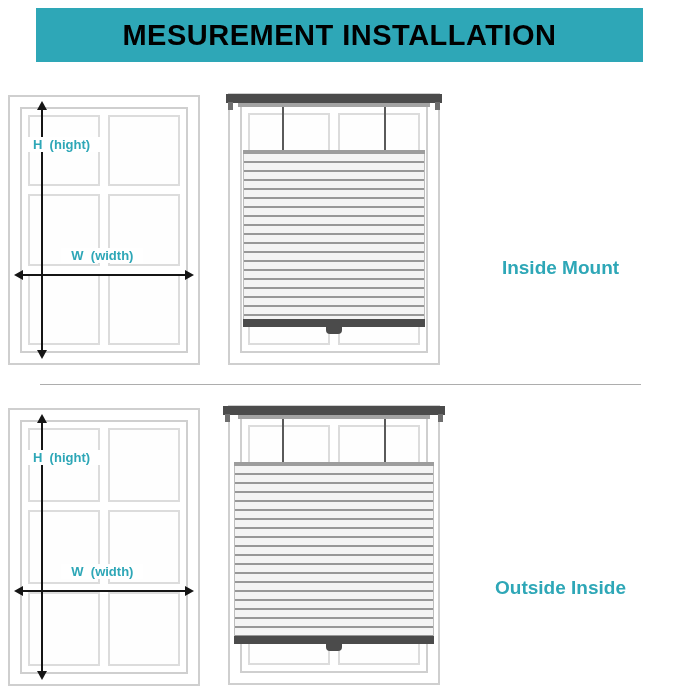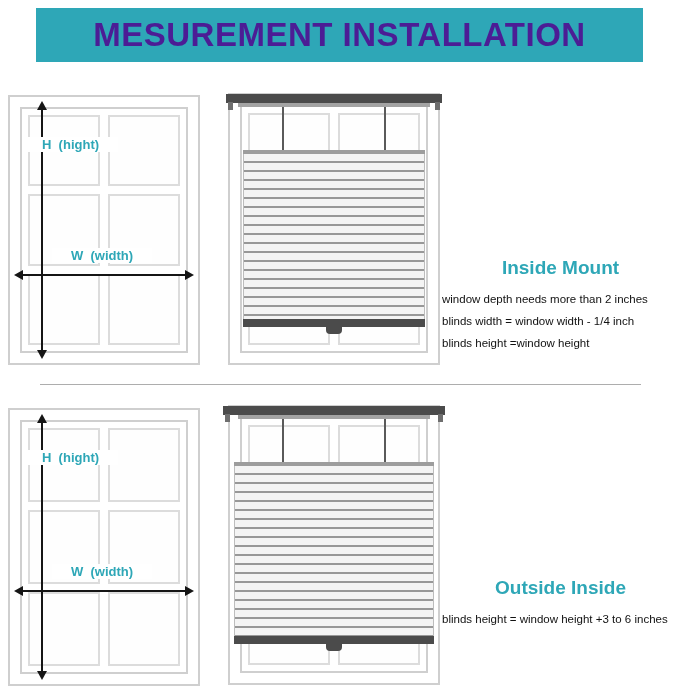--- a/index.html
+++ b/index.html
@@ -8,21 +8,21 @@
 
   .page { position:relative; width:679px; height:689px; background:#fff; overflow:hidden; }
 
   
   .banner {
     position:absolute; left:36px; top:8px; width:607px; height:54px;
     background:var(--accent-teal,#2ea7b7);
     display:flex; align-items:center; justify-content:center;
   }
   .banner-title {
-    color:#4c1d95; font-size:33px; font-weight:bold; letter-spacing:0.5px; white-space:pre;
+    color:#000000; font-size:29px; font-weight:bold; letter-spacing:0.5px; white-space:pre;
   }
 
   
   .mwin, .bwin { position:absolute; background:#fff; border:2px solid var(--frame-gray,#cfcfcf); }
   .win-inner {
     position:absolute; inset:10px; border:2px solid var(--frame-gray,#cfcfcf);
     background:#fff; padding:6px;
     display:grid; grid-template:1fr 1fr 1fr / 1fr 1fr; gap:8px;
   }
   .pane { border:2px solid #dcdcdc; background:#fefefe; }
@@ -43,21 +43,21 @@
   .varrow .down { bottom:0; left:1px; border-left:5px solid transparent; border-right:5px solid transparent; border-top:9px solid #151515; }
 
   .harrow { position:absolute; left:4px; right:4px; top:172px; height:12px; z-index:2; }
   .harrow .shaft { position:absolute; top:5px; left:3px; right:3px; height:2px; background:#151515; }
   .harrow .left  { left:0; top:1px; border-top:5px solid transparent; border-bottom:5px solid transparent; border-right:9px solid #151515; }
   .harrow .right { right:0; top:1px; border-top:5px solid transparent; border-bottom:5px solid transparent; border-left:9px solid #151515; }
   .s2 .harrow { top:175px; }
 
   .dim-label {
     position:absolute; z-index:3; font-size:13px; font-weight:bold;
-    color:var(--accent-teal,#2ea7b7); background:#fff; padding:0 19px; white-space:pre;
+    color:var(--accent-teal,#2ea7b7); background:#fff; padding:0 10px; white-space:pre;
   }
   .h-label { left:13px; top:40px; }
   .w-label { left:50%; transform:translateX(-52%); top:151px; }
   .s2 .w-label { top:154px; }
 
   
   .headrail { position:absolute; top:-1px; left:-4px; right:-4px; height:9px; background:var(--rail-dark,#4b4b4b); z-index:4; }
   .headrail::before, .headrail::after { content:""; position:absolute; top:8px; width:5px; height:8px; background:#6e6e6e; }
   .headrail::before { left:2px; } .headrail::after { right:2px; }
   .bwin.outside .headrail { left:-7px; right:-7px; }
@@ -141,25 +141,20 @@
     <div class="shade">
       <div class="shade-top"></div>
       <div class="pleats"></div>
       <div class="bottom-rail"></div>
       <div class="handle"></div>
     </div>
   </div>
 
   <div class="mount-info s1">
     <div class="mount-title">Inside Mount</div>
-    <div class="notes">
-      <div class="note">window depth needs more than 2 inches</div>
-      <div class="note">blinds width = window width - 1/4 inch</div>
-      <div class="note">blinds height =window height</div>
-    </div>
   </div>
 
   <div class="sep"></div>
 
   <div class="mwin s2">
     <div class="win-inner">
       <div class="pane"></div>
       <div class="pane"></div>
       <div class="pane"></div>
       <div class="pane"></div>
@@ -197,17 +192,16 @@
       <div class="shade-top"></div>
       <div class="pleats"></div>
       <div class="bottom-rail"></div>
       <div class="handle"></div>
     </div>
   </div>
 
   <div class="mount-info s2">
     <div class="mount-title">Outside Inside</div>
     <div class="notes">
-      <div class="note">blinds height = window height +3 to 6 inches</div>
     </div>
   </div>
 
 </div>
 
 </body></html>

